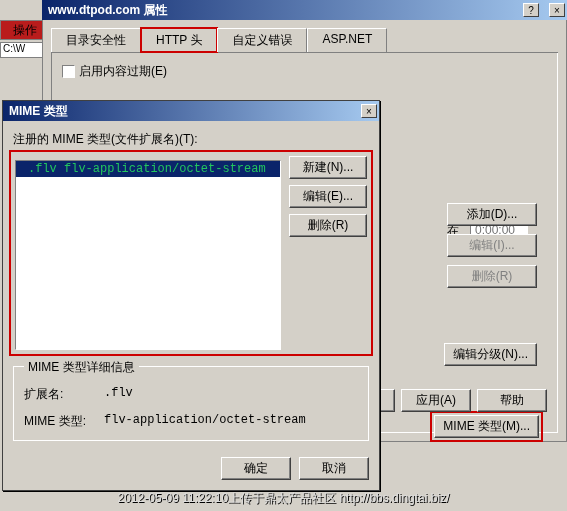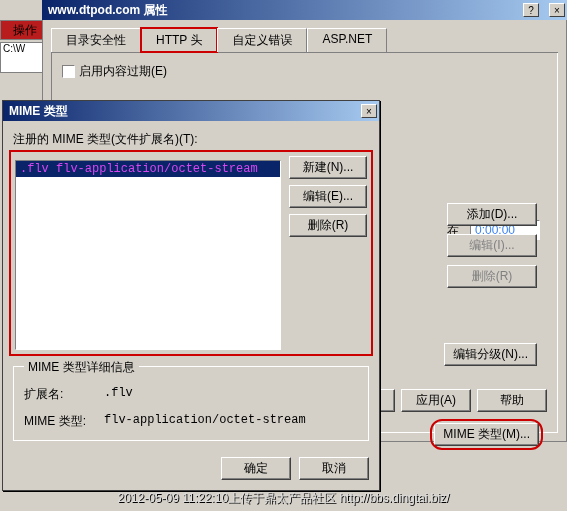--- a/index.html
+++ b/index.html
@@ -9,41 +9,41 @@
 .titlebar .btn { width: 16px; height: 14px; background: #d4d0c8; border: 1px solid #fff; border-right-color: #404040; border-bottom-color: #404040; margin-left: 2px; display: flex; align-items: center; justify-content: center; font-size: 10px; color: #000; cursor: default; }
 .win-body { background: #d4d0c8; border: 1px solid #808080; border-top: none; padding: 8px; }
 .tabs { display: flex; border-bottom: 1px solid #808080; position: relative; }
 .tab { padding: 3px 14px; background: #d4d0c8; border: 1px solid #fff; border-right: 1px solid #808080; border-bottom: none; margin-right: 0; cursor: default; }
 .tab.httph { outline: 2px solid #c00; outline-offset: -1px; }
 .prop-content { border: 1px solid #fff; border-left-color: #808080; border-top: none; padding: 10px; min-height: 380px; position: relative; }
 .checkbox-row { display: flex; align-items: center; gap: 4px; }
 .checkbox { width: 13px; height: 13px; background: #fff; border: 1px solid #808080; border-right-color: #fff; border-bottom-color: #fff; display: inline-block; }
 .btn3d { background: #d4d0c8; border: 1px solid #fff; border-right: 1px solid #404040; border-bottom: 1px solid #404040; padding: 2px 8px; min-width: 90px; text-align: center; cursor: default; display: inline-block; box-shadow: inset -1px -1px 0 #808080; }
 .btn3d.disabled { color: #808080; }
-.time-input { background: #fff; border: 1px solid #808080; border-right-color: #fff; border-bottom-color: #fff; padding: 2px 4px; width: 70px; color: #3b82f6; }
+.time-input { background: #fff; border: 1px solid #808080; border-right-color: #fff; border-bottom-color: #fff; padding: 2px 4px; width: 58px; color: #737373; }
 .right-col { position: absolute; right: 20px; top: 150px; display: flex; flex-direction: column; gap: 8px; }
 .right-col2 { position: absolute; right: 20px; top: 290px; }
-.right-col3 { position: absolute; right: 18px; top: 370px; outline: 2px solid #c00; outline-offset: 2px; border-radius: 8px; }
+.right-col3 { position: absolute; right: 18px; top: 362px; outline: 2px solid #c00; outline-offset: 2px; }
 .bottom-btns { position: absolute; bottom: 20px; right: 10px; display: flex; gap: 6px; }
 .mime-dialog { position: absolute; left: 2px; top: 100px; width: 378px; background: #d4d0c8; border: 1px solid #404040; box-shadow: 1px 1px 0 #000; }
 .mime-body { padding: 10px; }
 .listbox { background: #fff; border: 1px solid #808080; border-right-color: #fff; border-bottom-color: #fff; width: 270px; height: 190px; margin-top: 4px; }
-.listbox .selrow { background: #0a246a; color: #d946ef; padding: 1px 4px; font-family: "Courier New", monospace; }
+.listbox .selrow { background: #0a246a; color: #22c55e; padding: 1px 12px; font-family: "Courier New", monospace; }
 .list-and-btns { display: flex; gap: 8px; outline: 2px solid #c00; outline-offset: 2px; padding: 2px; margin-top: 6px; }
 .side-btns { display: flex; flex-direction: column; gap: 6px; }
 .details-grp { border: 1px groove #fff; padding: 10px; margin-top: 14px; }
 .legend { position: relative; top: -18px; background: #d4d0c8; display: inline-block; padding: 0 4px; }
 .details-grp .row { display: flex; margin-top: -8px; }
 .details-grp .lbl { width: 80px; }
 .details-grp .val { font-family: "Courier New", monospace; }
 .mime-bottom { display: flex; justify-content: flex-end; gap: 8px; padding: 6px 10px 10px; }
 .watermark { position: absolute; bottom: 4px; left: 0; right: 0; color: #ddd; font-size: 12px; text-align: center; text-shadow: 1px 1px 0 #000; }
 .at-label { position: absolute; left: 395px; top: 170px; }
 .toolbar-stub { position: absolute; left: 0; top: 20px; width: 50px; height: 20px; background: #b91c1c; border: 1px solid #808080; display: flex; align-items: center; padding: 0 4px; justify-content: center; }
-.addr-stub { position: absolute; left: 0; top: 42px; width: 46px; height: 31px; background: #fff; border: 1px solid #808080; font-size: 10px; padding-left: 2px; overflow: hidden; }
+.addr-stub { position: absolute; left: 0; top: 42px; width: 46px; height: 16px; background: #fff; border: 1px solid #808080; font-size: 10px; padding-left: 2px; overflow: hidden; }
 .prop-window { position: absolute; left: 42px; top: 0; width: 525px; }
 </style>
 </head>
 <body>
 
 <div class="toolbar-stub">
   <span>操作</span>
 </div>
 <div class="addr-stub">C:\W</div>
 

